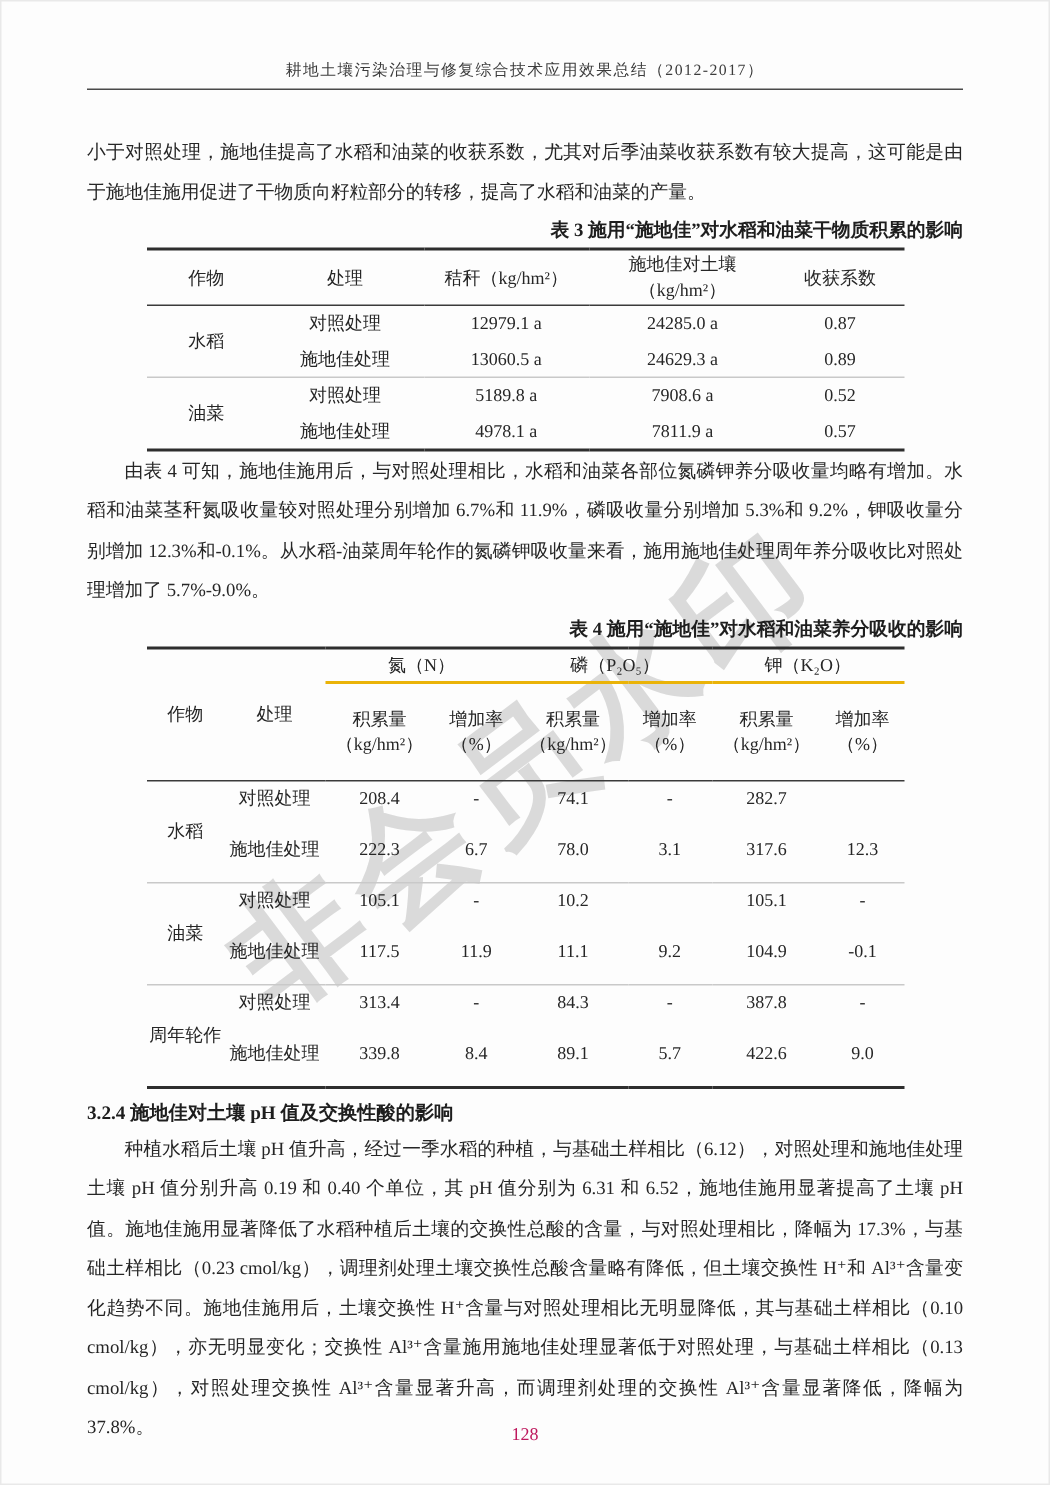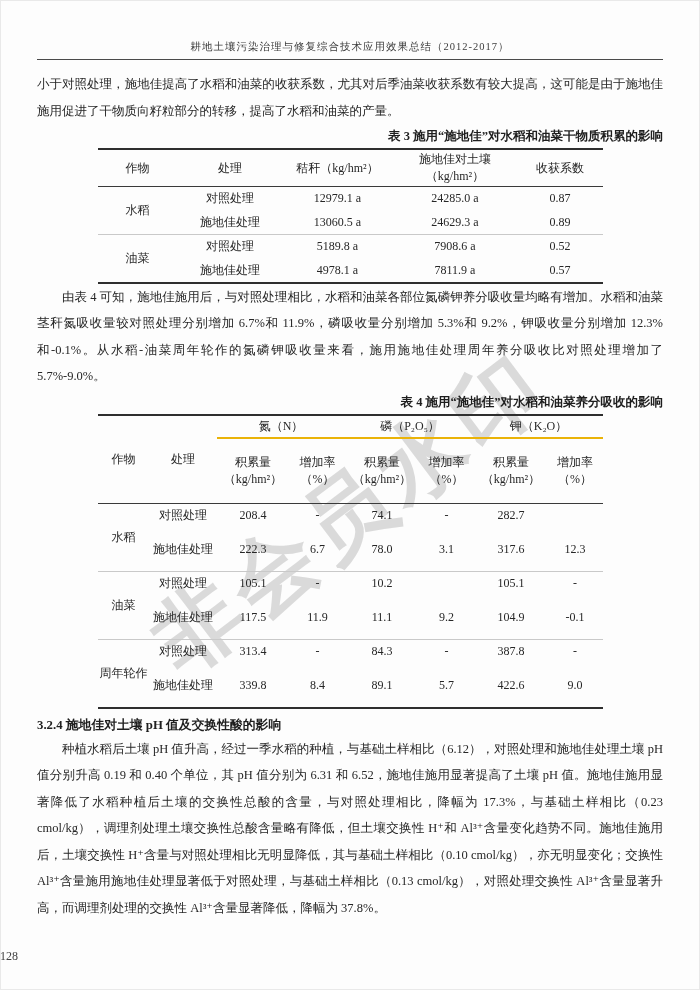--- a/index.html
+++ b/index.html
@@ -22,37 +22,37 @@
     line-height:90px;
     font-weight:bold;
     letter-spacing:7px;
     white-space:nowrap;
     color:#a8a8a8;
     opacity:0.40;
     transform:rotate(-37deg);
     z-index:0;
     pointer-events:none;
   }
-  .doc { position:relative; z-index:1; padding:0 37px; }
+  .doc { position:relative; z-index:1; padding:0 58px; }
   .header { padding-top:40px; }
   .header-inner {
     text-align:center;
     font-size:10.5px;
     color:#3c3c3c;
     letter-spacing:1px;
     padding-bottom:5px;
     border-bottom:1.5px solid #4a4a4a;
   }
   .para {
     font-size:12.5px;
     line-height:26.5px;
     text-align:justify;
     color:#262626;
   }
-  .p-first { margin-top:11px; }
+  .p-first { margin-top:28px; }
   .indent { text-indent:2em; }
   .sec-heading {
     font-size:12.8px;
     font-weight:bold;
     margin:8px 0 2px;
     color:#1e1e1e;
   }
   .tbl-caption {
     text-align:right;
     font-weight:bold;
@@ -78,22 +78,23 @@
   
   .t4 th.side { border-bottom:1.5px solid #3a3a3a; }
   .t4 th.spanner { height:23px; border-bottom:2px solid #eab308; }
   .t4 th.sub { height:66px; line-height:17px; border-bottom:1.5px solid #3a3a3a; padding:3px 4px; }
   .t4 td { height:24px; line-height:17px; }
   .t4 tr.tall td { height:44px; }
   .t4 tr.sep td { border-top:1px solid #c9c9c9; }
   .page-num {
     position:absolute;
     left:0; right:0; bottom:26px;
+    text-align:center;
     font-size:12px;
-    color:#404040;
+    color:#be185d;
     z-index:1;
   }
 </style>
 </head>
 <body>
 
 <div class="page">
 
   <div class="watermark">非会员水印</div>
 

